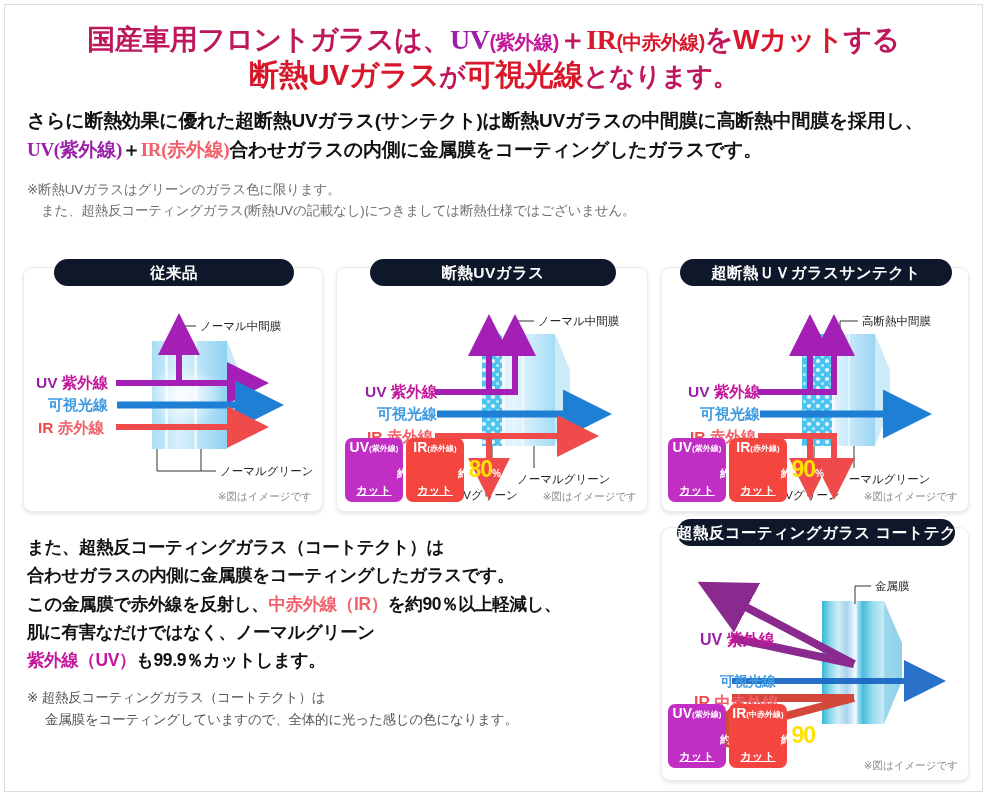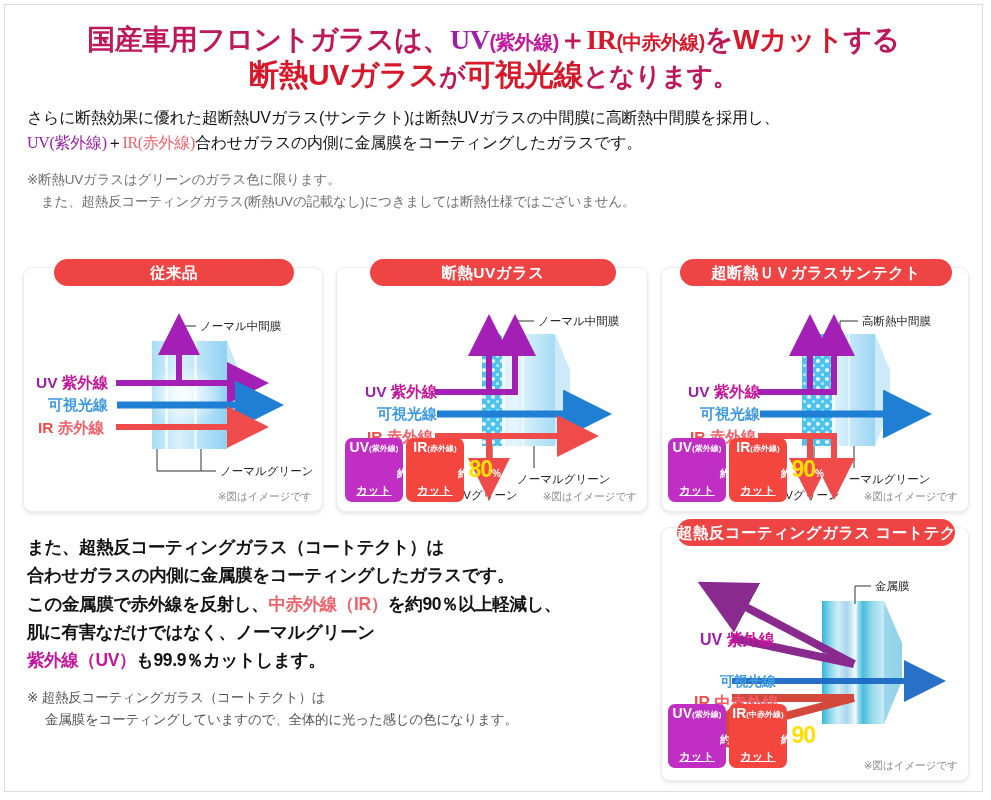--- a/index.html
+++ b/index.html
@@ -31,22 +31,22 @@
   .k-red{color:#d7182a;}
   .k-purple{color:#9b20a8;}
   .k-magenta{color:#c4169b;}
   .sm{font-size:0.70em;}
   .md{font-size:0.86em;}
   .serifish{font-family:"Liberation Serif","DejaVu Serif",serif;}
 
   
   .lead{
     margin:12px 22px 0 22px;
-    font-size:16px;
-    font-weight:normal;
+    font-size:19px;
+    font-weight:bold;
     color:#111;
     line-height:1.55;
     letter-spacing:-0.3px;
   }
   .lead .uvtag{color:#9b20a8;}
   .lead .irtag{color:#f1606a;}
 
   
   .notes{
     margin:14px 22px 0 22px;
@@ -72,21 +72,21 @@
     box-sizing:border-box;
   }
   #card-legacy{left:0;top:8px;width:300px;height:245px;}
   #card-uv{left:313px;top:8px;width:312px;height:245px;}
   #card-suntect{left:638px;top:8px;width:308px;height:245px;}
   #card-coat{left:638px;top:268px;width:308px;height:254px;}
 
   .pill{
     position:absolute;
     top:-9px;
-    background:#ef4444;
+    background:#0f172a;
     color:#fff;
     border-radius:15px;
     height:27px;
     line-height:27px;
     text-align:center;
     font-size:15.5px;
     font-weight:bold;
     letter-spacing:0.4px;
     white-space:nowrap;
     z-index:4;

